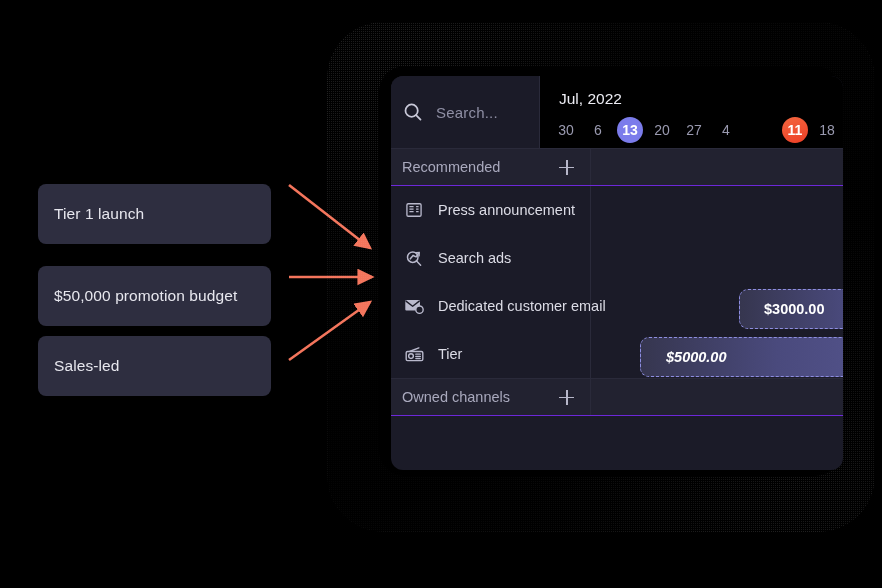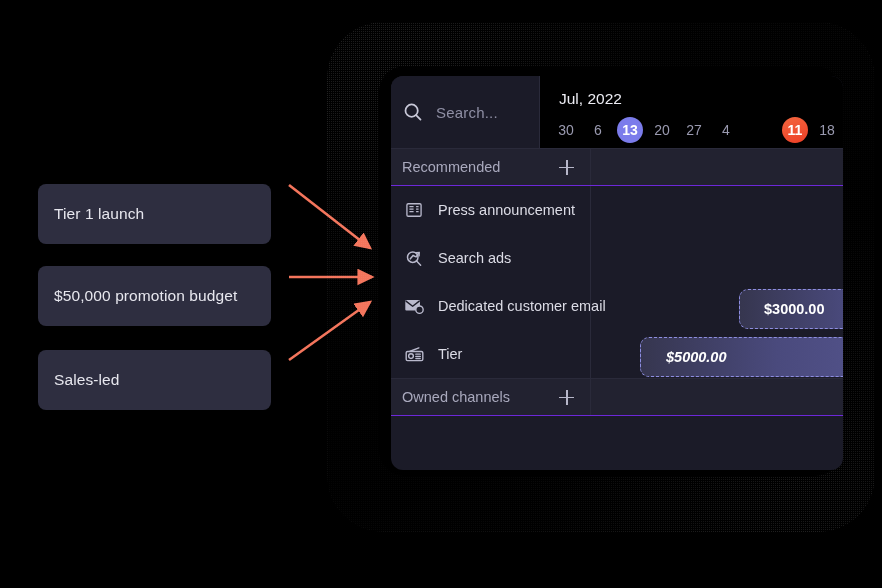--- a/index.html
+++ b/index.html
@@ -29,21 +29,21 @@
     border-radius: 8px;
     display: flex;
     align-items: center;
     padding: 0 16px;
     color: #e7e7ee;
     font-size: 15.5px;
     letter-spacing: .1px;
   }
   #card-0 { top: 160px; margin-top: 24px; }
   #card-1 { top: 248px; margin-top: 18px; }
-  #card-2 { top: 350px; }
+  #card-2 { top: 336px; }
 
   
   #arrows {
     position: absolute;
     left: 0; top: 0;
     width: 882px; height: 588px;
     pointer-events: none;
   }
 
   

